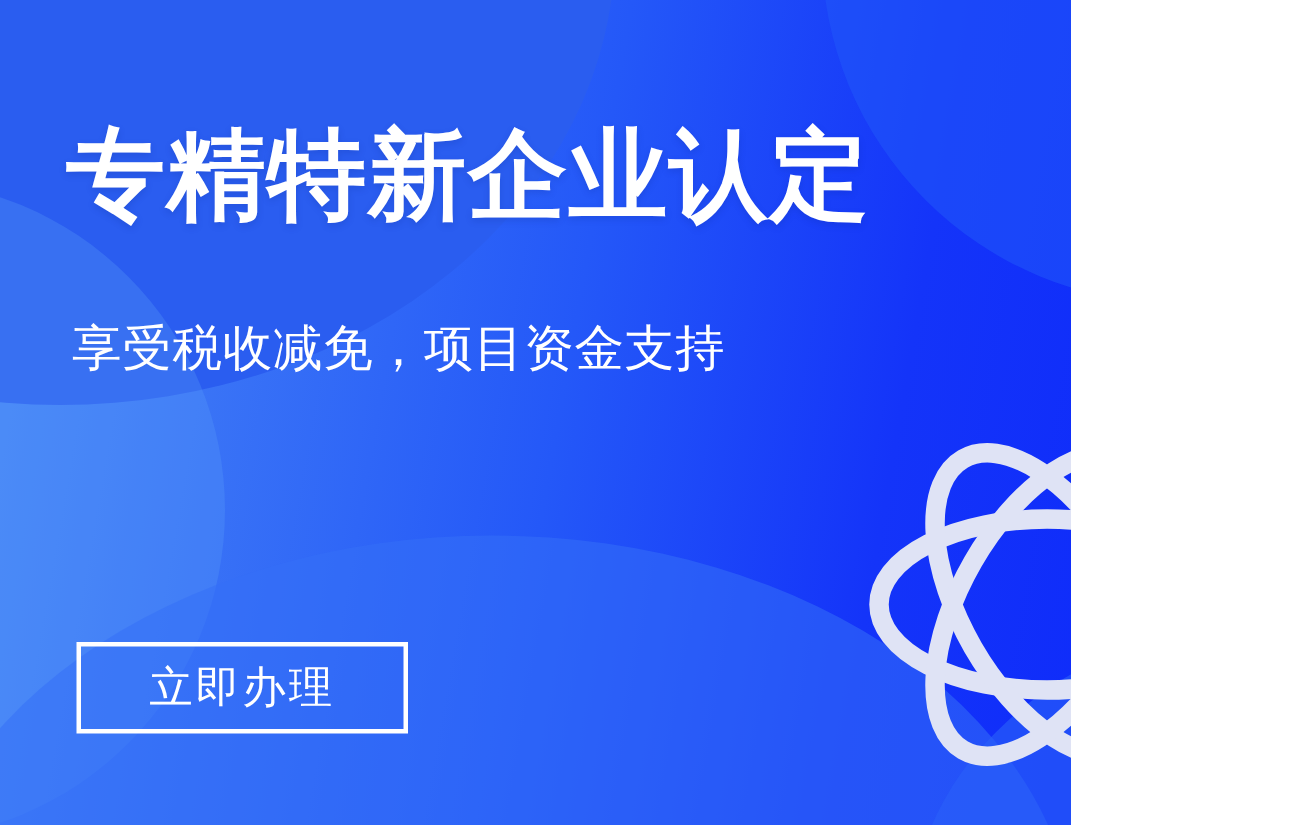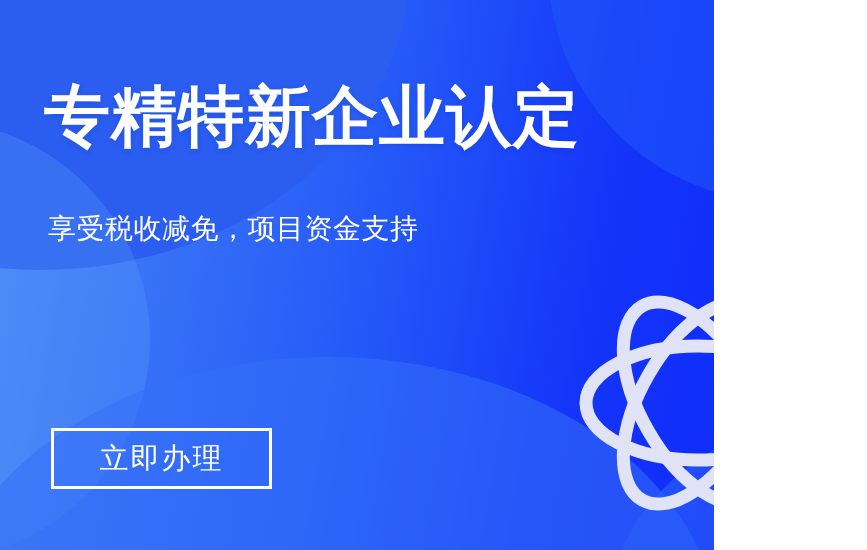--- a/index.html
+++ b/index.html
@@ -93,21 +93,21 @@
     color: #ffffff;
     letter-spacing: 1px;
     white-space: nowrap;
     text-shadow: 0 2px 5px rgba(10, 40, 140, .18);
   }
 
   #subhead {
     position: absolute;
     left: 48px;
     top: 212px;
-    font-size: 28px;
+    font-size: 33px;
     line-height: 1.2;
     color: #ffffff;
     letter-spacing: .5px;
     white-space: nowrap;
   }
 
   #cta-button {
     position: absolute;
     left: 51px;
     top: 428px;

